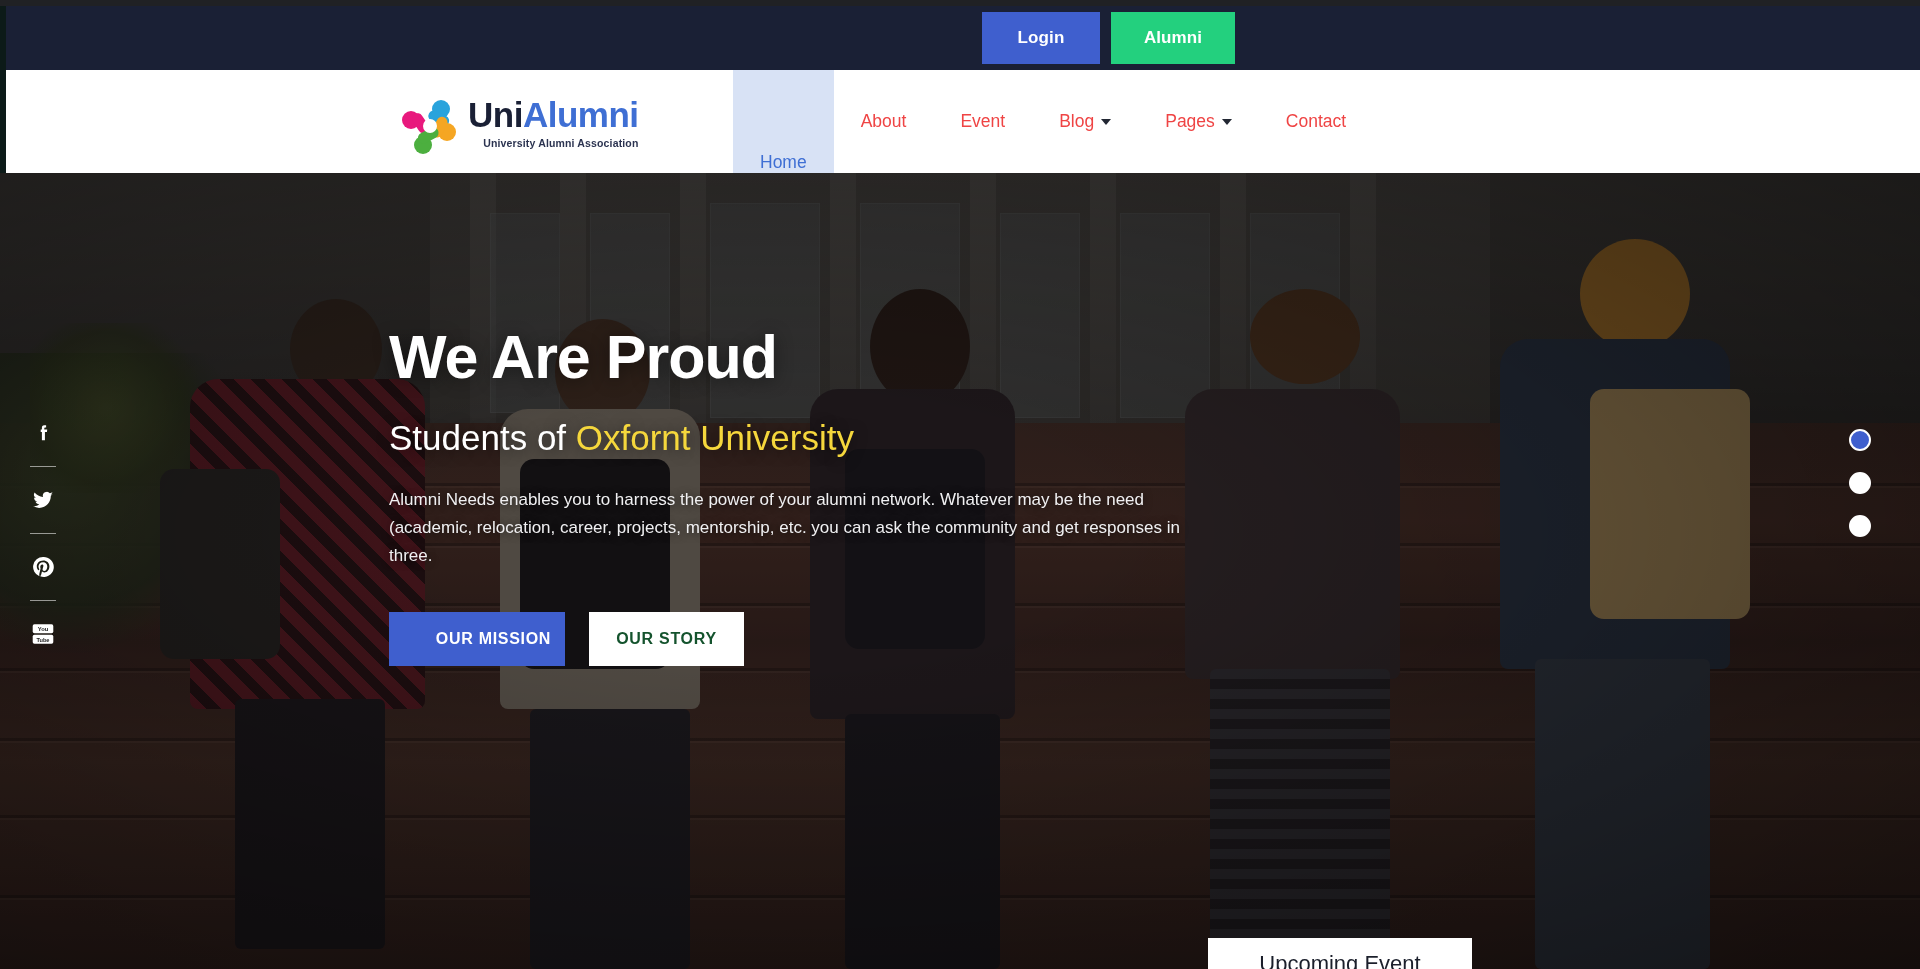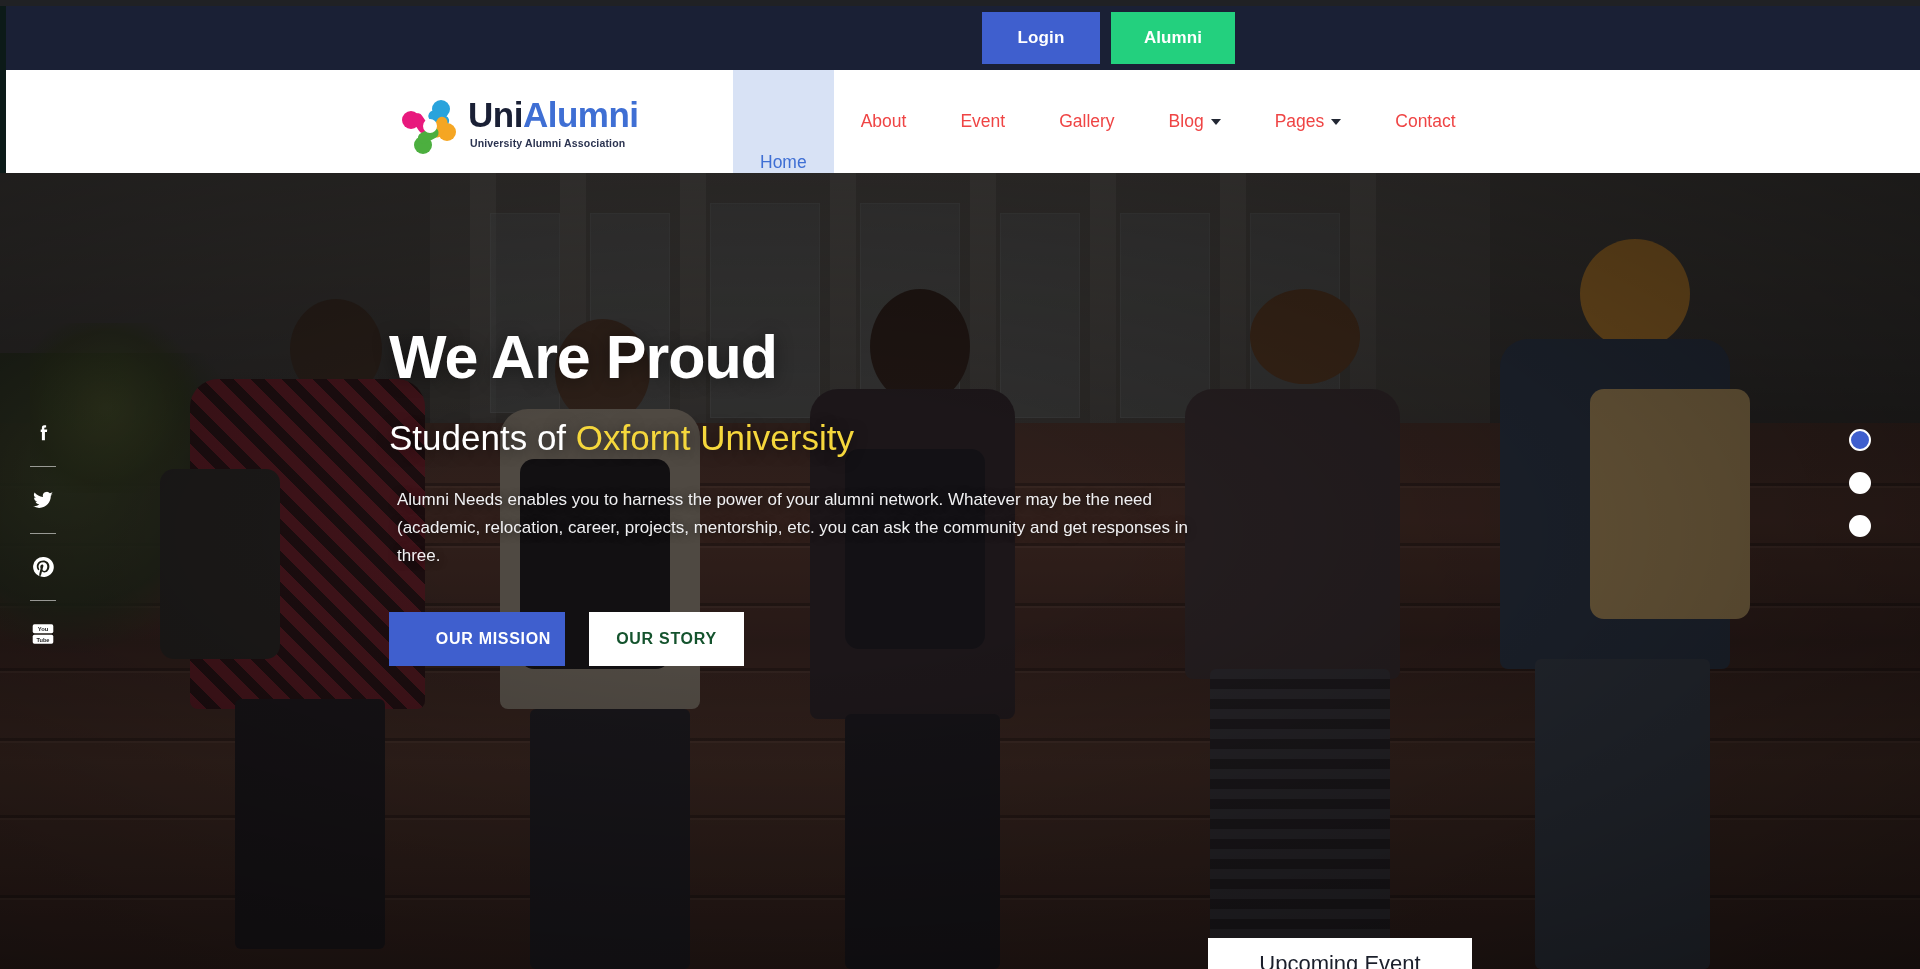--- a/index.html
+++ b/index.html
@@ -66,21 +66,21 @@
     position: absolute; top: 70px; left: 0;
     width: 1920px; height: 103px;
     background: #ffffff;
     z-index: 50;
   }
   .logo {
     position: absolute; left: 398px; top: 22px;
     display: flex; align-items: center; gap: 8px;
   }
   .logo-mark { width: 62px; height: 62px; position: relative; flex: none; }
-  .logo-text { display: flex; flex-direction: column; align-items: flex-start; }
+  .logo-text { display: flex; flex-direction: column; align-items: flex-end; }
   .logo-word { font-size: 35px; font-weight: bold; letter-spacing: -0.5px; line-height: 1; }
   .logo-word .uni { color: #1a2035; }
   .logo-word .alumni { color: #3f6fd4; }
   .logo-sub {
     font-size: 10.5px; font-weight: bold; color: #2b3350;
     letter-spacing: .15px; margin-top: 5px; padding-left: 2px;
   }
 
   .mainnav {
     position: absolute; left: 733px; top: 0;
@@ -195,21 +195,20 @@
     margin-top: 30px;
     font-size: 35px; color: #ffffff; font-weight: normal;
     text-shadow: 0 2px 14px rgba(0,0,0,.5);
   }
   .hero-sub .accent { color: #f5d73c; text-align: right; }
   .hero-para {
     margin-top: 28px;
     font-size: 17px; line-height: 1.65; color: #f0f0f2;
     width: 795px;
     text-shadow: 0 1px 8px rgba(0,0,0,.6);
-    margin-left: 8px;
   }
   .hero-btns { margin-top: 42px; display: flex; gap: 24px; }
   .hero-btn {
     display: flex; align-items: center; justify-content: center;
     height: 54px; font-size: 16px; font-weight: bold; letter-spacing: .7px;
     cursor: pointer; border: none; font-family: "Liberation Sans", sans-serif;
   }
   .hero-btn.primary { width: 176px; background: #3f5fce; color: #fff; padding-left: 33px; }
   .hero-btn.ghost   { width: 155px; background: #ffffff; color: #14532d; }
 
@@ -276,23 +275,20 @@
 
     <nav class="mainnav">
       <div class="navitem active">
         <span>Home</span>
       </div>
       <div class="navitem">
         <span>About</span>
       </div>
       <div class="navitem">
         <span>Event</span>
-      </div>
-      <div class="navitem">
-        <span>Gallery</span>
       </div>
       <div class="navitem">
         <span>Blog</span>
         <span class="caret"></span>
       </div>
       <div class="navitem">
         <span>Pages</span>
         <span class="caret"></span>
       </div>
       <div class="navitem">

